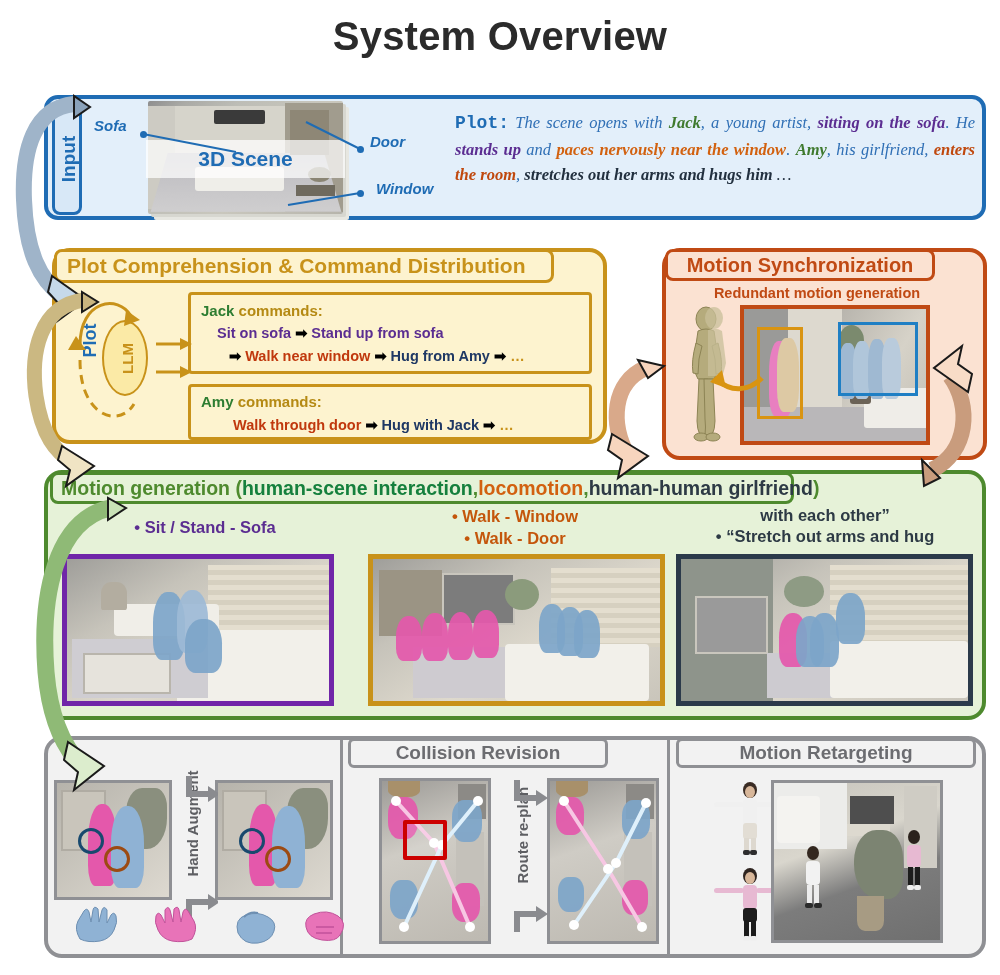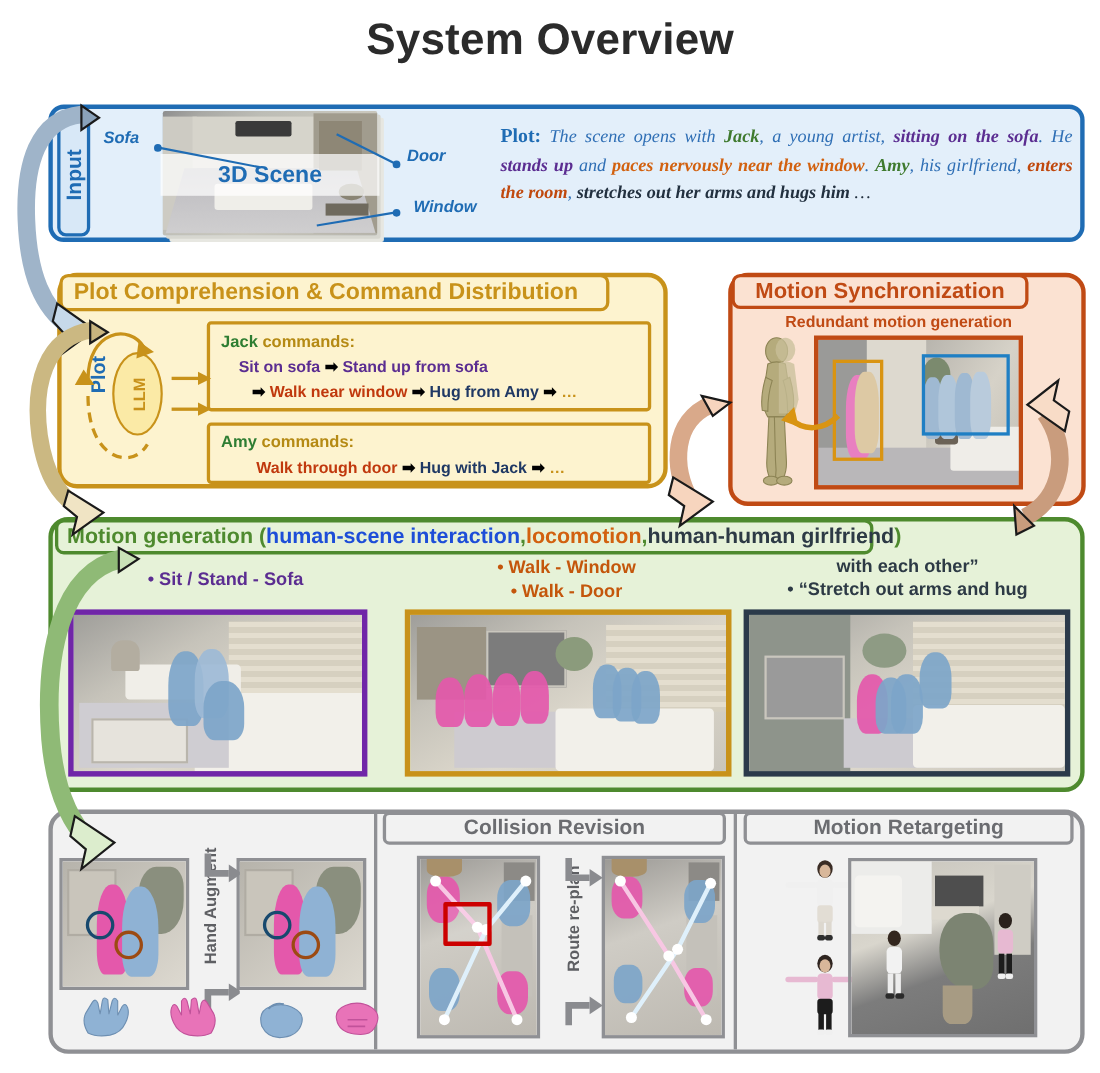--- a/index.html
+++ b/index.html
@@ -69,21 +69,21 @@
   #anno-door{left:370px;top:133px;}
   #anno-window{left:376px;top:180px;}
   .dot{position:absolute;width:7px;height:7px;border-radius:50%;background:#1f6cb4;}
 
   #plot-text{
     position:absolute;left:455px;top:110px;width:520px;
     font-family:"Liberation Serif", serif;
     font-size:16.5px;line-height:1.52;
     text-align:justify;
   }
-  #plot-text .lbl{font-family:Liberation Serif, serif;font-weight:700;font-size:18px;color:#1f6cb4;margin-top:16px;}
+  #plot-text .lbl{font-family:Liberation Mono, monospace;font-weight:700;font-size:18px;color:#1f6cb4;margin-top:16px;}
   #plot-text i{font-style:italic;}
   .c-blue{color:#2f6fb5;} .c-green{color:#3f7a2e;} .c-purple{color:#5b2d91;}
   .c-orange{color:#d2610f;} .c-rust{color:#c0480d;} .c-dark{color:#22303f;}
 
   
   #plot-section{
     left:52px;top:248px;width:555px;height:196px;
     border:4px solid #c8921a;background:#fdf3cf;border-radius:18px;
   }
   #plot-header{
@@ -158,21 +158,21 @@
   #gen-section{
     left:44px;top:470px;width:942px;height:250px;
     border:4px solid #4e8a2e;background:#e6f2d8;border-radius:18px;
   }
   #gen-header{
     position:absolute;left:50px;top:472px;width:744px;height:32px;
     border:3px solid #4e8a2e;border-radius:8px;background:#e6f2d8;
     box-sizing:border-box;display:flex;align-items:center;padding-left:8px;
     font-size:19.5px;font-weight:700;white-space:nowrap;
   }
-  .h-green{color:#4e8a2e;} .h-purple{color:#1d4ed8;} .h-orange{color:#d2610f;} .h-dark{color:#2d3a45;}
+  .h-green{color:#4e8a2e;} .h-purple{color:#15803d;} .h-orange{color:#d2610f;} .h-dark{color:#2d3a45;}
   .cap{position:absolute;font-size:16.5px;font-weight:700;text-align:center;}
   #cap1{left:70px;top:518px;width:270px;color:#5b2d91;}
   #cap2{left:380px;top:505px;width:270px;color:#c4560b;line-height:1.35;}
   #cap3{left:680px;top:505px;width:290px;color:#2d3a45;line-height:1.3;}
   .genimg{position:absolute;box-sizing:border-box;overflow:hidden;}
   #gen1{left:62px;top:554px;width:272px;height:152px;border:5px solid #7026a8;}
   #gen2{left:368px;top:554px;width:297px;height:152px;border:5px solid #c8921a;}
   #gen3{left:676px;top:554px;width:297px;height:152px;border:5px solid #2b3a4a;}
   .room{position:absolute;inset:0;background:linear-gradient(150deg,#9f9e9a 0%,#c6c3ba 30%,#ded9cd 60%,#c9c5bb 100%);}
   .room .rug{position:absolute;left:4%;top:60%;width:60%;height:38%;background:#c8c6cb;}
@@ -190,21 +190,21 @@
     left:44px;top:736px;width:942px;height:222px;
     border:4px solid #8f9094;background:#f2f2f2;border-radius:18px;
   }
   .panel-header{
     position:absolute;height:30px;border:3px solid #8f9094;border-radius:6px;
     background:#f2f2f2;box-sizing:border-box;
     display:flex;align-items:center;justify-content:center;
     font-size:19px;font-weight:700;color:#6b6c70;
   }
   #ph1{left:54px;top:738px;width:280px;}
-  #ph2{left:348px;top:738px;width:312px;}
+  #ph2{left:348px;top:738px;width:260px;}
   #ph3{left:676px;top:738px;width:300px;}
   .divider{position:absolute;width:3px;background:#8f9094;top:740px;height:214px;}
   #div1{left:340px;} #div2{left:667px;}
 
   .photo{position:absolute;box-sizing:border-box;border:3px solid #8f9094;overflow:hidden;}
   .vlabel{position:absolute;}
   .vlabel span{display:block;transform:rotate(-90deg);font-size:15px;font-weight:700;color:#5e5f63;white-space:nowrap;}
   .circ{position:absolute;border-radius:50%;box-sizing:border-box;}
 
   

